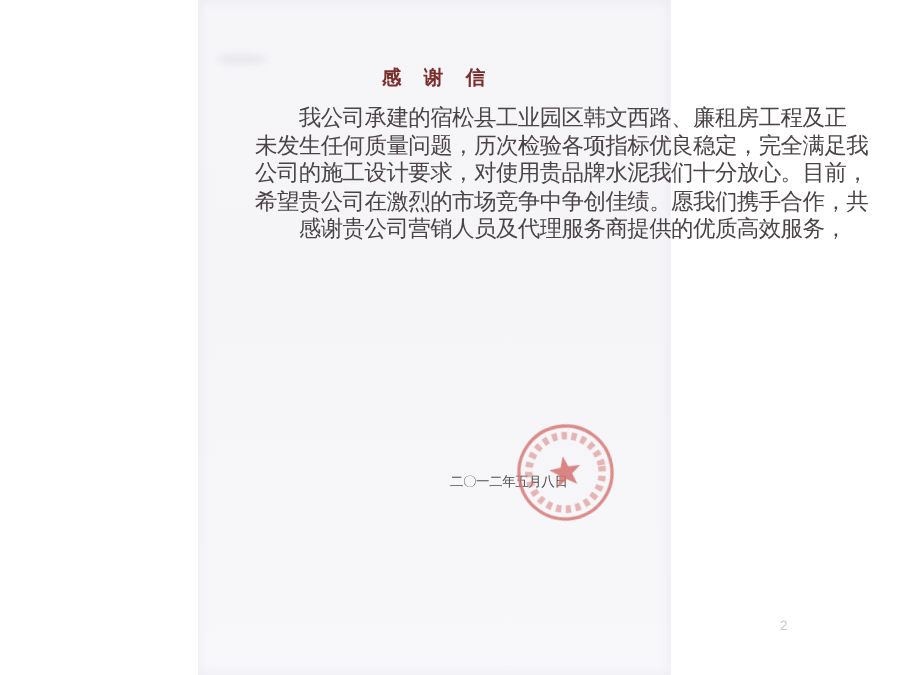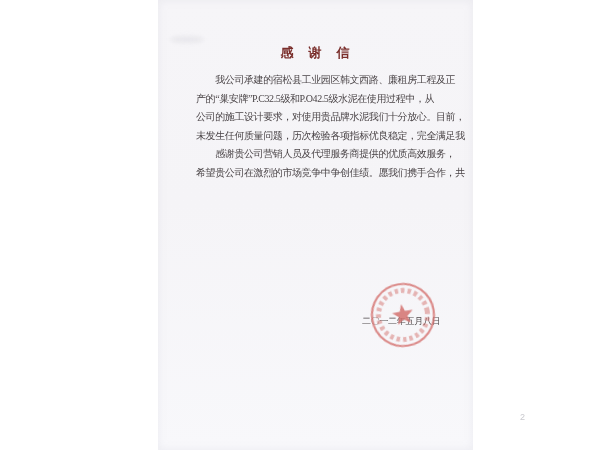--- a/index.html
+++ b/index.html
@@ -3,55 +3,55 @@
 <meta charset="utf-8">
 <style>
   html, body { margin: 0; padding: 0; }
   body {
     width: 600px; height: 450px; overflow: hidden;
     background: #ffffff;
     font-family: "Liberation Serif", "DejaVu Serif", serif;
     position: relative;
   }
   .paper {
-    position: absolute; left: 158px; top: 0; width: 315px; height: 450px;
+    position: absolute; left: 132px; top: 0; width: 315px; height: 450px;
     background: linear-gradient(180deg, #f6f5f8 0%, #f5f4f7 45%, #f8f8fb 100%);
     box-shadow: inset 0 0 8px rgba(190,190,205,0.22);
   }
   .smudge {
     position: absolute; left: 12px; top: 36px; width: 34px; height: 7px;
     background: rgba(175,175,190,0.18); border-radius: 50%;
     filter: blur(2px);
   }
   .letter-title {
     position: absolute; left: 0; top: 45px; width: 100%;
     text-align: center;
     font-family: "DejaVu Sans", "Liberation Sans", sans-serif;
     font-weight: bold;
     font-size: 13px; line-height: 15px;
     letter-spacing: 1px;
     color: #7a2e2b;
     filter: blur(0.2px);
   }
   .body-text {
     position: absolute; left: 38px; top: 71px; width: 242px;
-    font-size: 10px; letter-spacing: -0.4px;
+    font-size: 15px; letter-spacing: -0.4px;
     line-height: 18.5px;
     color: #4a4447;
     filter: blur(0.2px);
+    font-family: Liberation Mono, monospace;
   }
   .body-line { white-space: nowrap; }
   .letter-date {
     position: absolute; left: 168px; top: 315px;
     font-size: 9px; letter-spacing: -0.3px;
     color: #504a4c;
     white-space: nowrap;
     z-index: 1;
     filter: blur(0.2px);
-    margin-left: 36px;
   }
   .seal {
     position: absolute; left: 205px; top: 275px; width: 80px; height: 80px;
     z-index: 2;
     filter: blur(0.35px);
     transform: rotate(-10deg);
   }
   .page-number {
     position: absolute; left: 520px; top: 412px;
     font-size: 9px; color: #c9c9ce;
@@ -62,25 +62,24 @@
 <body>
 
 <div class="paper">
 
   <div class="smudge"></div>
 
   <div class="letter-title">感　谢　信</div>
 
   <div class="body-text">
     <div class="body-line">　　我公司承建的宿松县工业园区韩文西路、廉租房工程及正</div>
-    <div class="body-line">产的“巢安牌”P.C32.5级和P.O42.5级水泥在使用过程中，从</div>
+    <div class="body-line">未发生任何质量问题，历次检验各项指标优良稳定，完全满足我</div>
     <div class="body-line">公司的施工设计要求，对使用贵品牌水泥我们十分放心。目前，</div>
-    <div class="body-line">未发生任何质量问题，历次检验各项指标优良稳定，完全满足我</div>
+    <div class="body-line">希望贵公司在激烈的市场竞争中争创佳绩。愿我们携手合作，共</div>
     <div class="body-line">　　感谢贵公司营销人员及代理服务商提供的优质高效服务，</div>
-    <div class="body-line">希望贵公司在激烈的市场竞争中争创佳绩。愿我们携手合作，共</div>
   </div>
 
   <div class="letter-date">二〇一二年五月八日</div>
 
   <svg class="seal" viewBox="-40 -40 80 80">
 
     <circle cx="0" cy="0" r="31" fill="none" stroke="#d4716e" stroke-width="2.2" opacity="0.8"></circle>
 
     <circle cx="0" cy="0" r="24.5" fill="none" stroke="#d4716e" stroke-width="5" stroke-dasharray="3.5 3" opacity="0.5"></circle>
 

